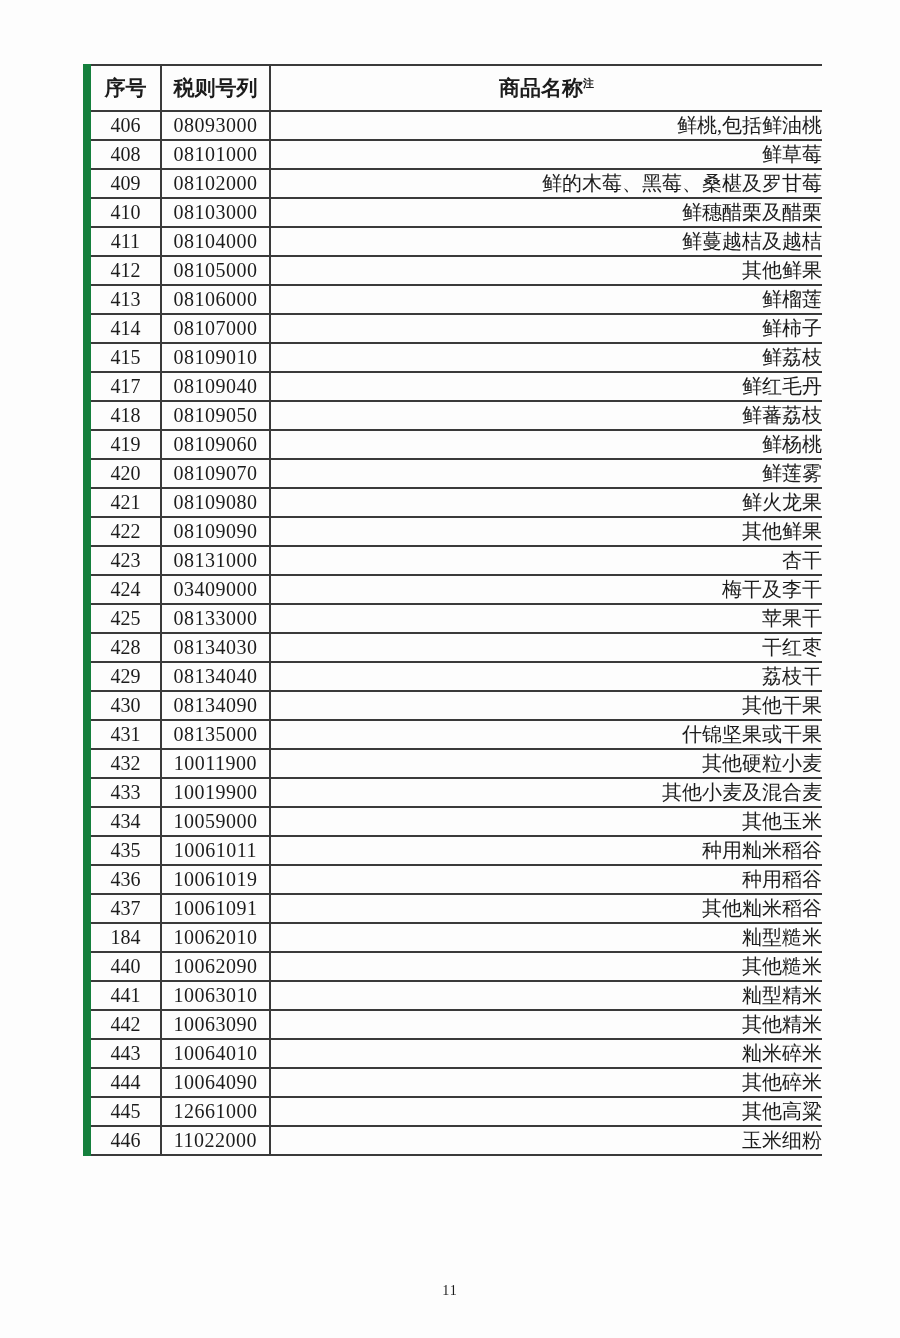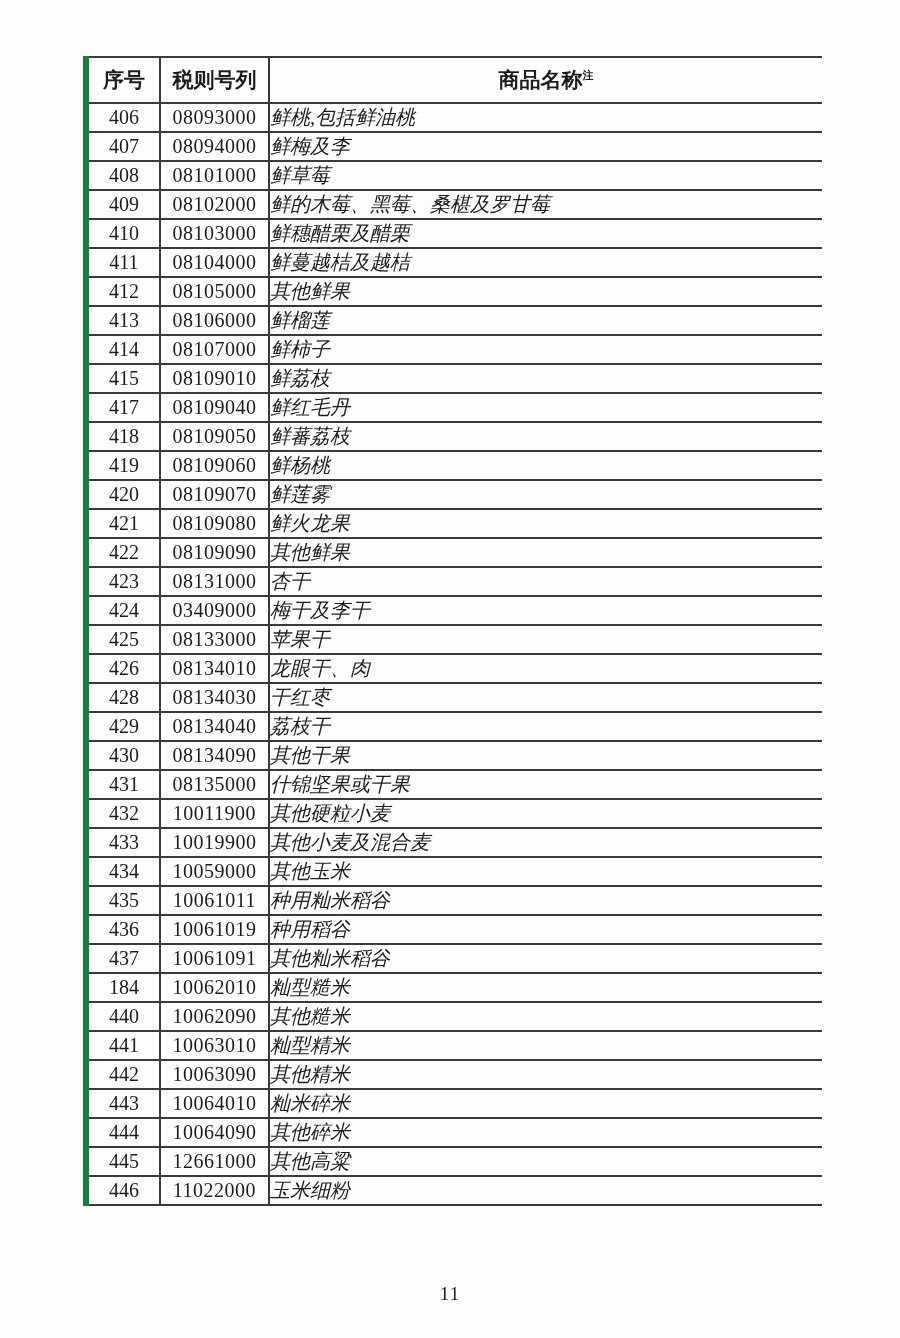--- a/index.html
+++ b/index.html
@@ -4,26 +4,26 @@
 <style>
   html,body{margin:0;padding:0;}
   body{
     width:900px;height:1338px;
     background:#fdfdfd;
     font-family:"Liberation Serif","DejaVu Serif",serif;
     color:#1c1c1c;
   }
   .page{position:relative;width:900px;height:1338px;overflow:hidden;}
   table.tariff{
-    position:absolute;left:83px;top:56px;
+    position:absolute;left:83px;top:64px;
     width:739px;
     border-collapse:collapse;
     table-layout:fixed;
     border-top:2px solid #3a3a3a;
-    border-left:6px solid #15803d;
+    border-left:8px solid #15803d;
   }
   table.tariff col.c-no{width:74px;}
   table.tariff col.c-code{width:109px;}
   table.tariff th, table.tariff td{
     border-bottom:2px solid #3a3a3a;
     padding:0;
     overflow:hidden;
     white-space:nowrap;
   }
   table.tariff th{
@@ -34,37 +34,36 @@
     vertical-align:middle;
   }
   table.tariff td{
     height:26.2px;
     font-size:20px;
     vertical-align:middle;
   }
   td.cell-no, td.cell-code{text-align:center;}
   td.cell-code{letter-spacing:0.5px;margin-top:48px;}
   td.cell-name{
-    text-align:left;
+    text-align:right;
     padding-left:12px;
     font-size:21px;
-    font-style:italic;
   }
   .v-divider{border-right:2px solid #3a3a3a;}
   sup.note{
     font-size:11px;
     vertical-align:super;
     line-height:0;
     font-weight:bold;
   }
   .pageno{
     position:absolute;
     left:0;top:1283px;width:900px;
     text-align:center;
-    font-size:19px;
+    font-size:14px;
     letter-spacing:1px;
   }
 </style>
 </head>
 <body>
 
 <div class="page">
 
   <table class="tariff">
     <colgroup>
@@ -79,25 +78,20 @@
         <th><span>商品名称</span><sup class="note">注</sup></th>
       </tr>
     </thead>
     <tbody>
         <tr>
     <td class="cell-no v-divider">406</td>
     <td class="cell-code v-divider">08093000</td>
     <td class="cell-name">鲜桃,包括鲜油桃</td>
   </tr>
         <tr>
-    <td class="cell-no v-divider">407</td>
-    <td class="cell-code v-divider">08094000</td>
-    <td class="cell-name">鲜梅及李</td>
-  </tr>
-        <tr>
     <td class="cell-no v-divider">408</td>
     <td class="cell-code v-divider">08101000</td>
     <td class="cell-name">鲜草莓</td>
   </tr>
         <tr>
     <td class="cell-no v-divider">409</td>
     <td class="cell-code v-divider">08102000</td>
     <td class="cell-name">鲜的木莓、黑莓、桑椹及罗甘莓</td>
   </tr>
         <tr>
@@ -169,25 +163,20 @@
     <td class="cell-no v-divider">424</td>
     <td class="cell-code v-divider">03409000</td>
     <td class="cell-name">梅干及李干</td>
   </tr>
         <tr>
     <td class="cell-no v-divider">425</td>
     <td class="cell-code v-divider">08133000</td>
     <td class="cell-name">苹果干</td>
   </tr>
         <tr>
-    <td class="cell-no v-divider">426</td>
-    <td class="cell-code v-divider">08134010</td>
-    <td class="cell-name">龙眼干、肉</td>
-  </tr>
-        <tr>
     <td class="cell-no v-divider">428</td>
     <td class="cell-code v-divider">08134030</td>
     <td class="cell-name">干红枣</td>
   </tr>
         <tr>
     <td class="cell-no v-divider">429</td>
     <td class="cell-code v-divider">08134040</td>
     <td class="cell-name">荔枝干</td>
   </tr>
         <tr>

